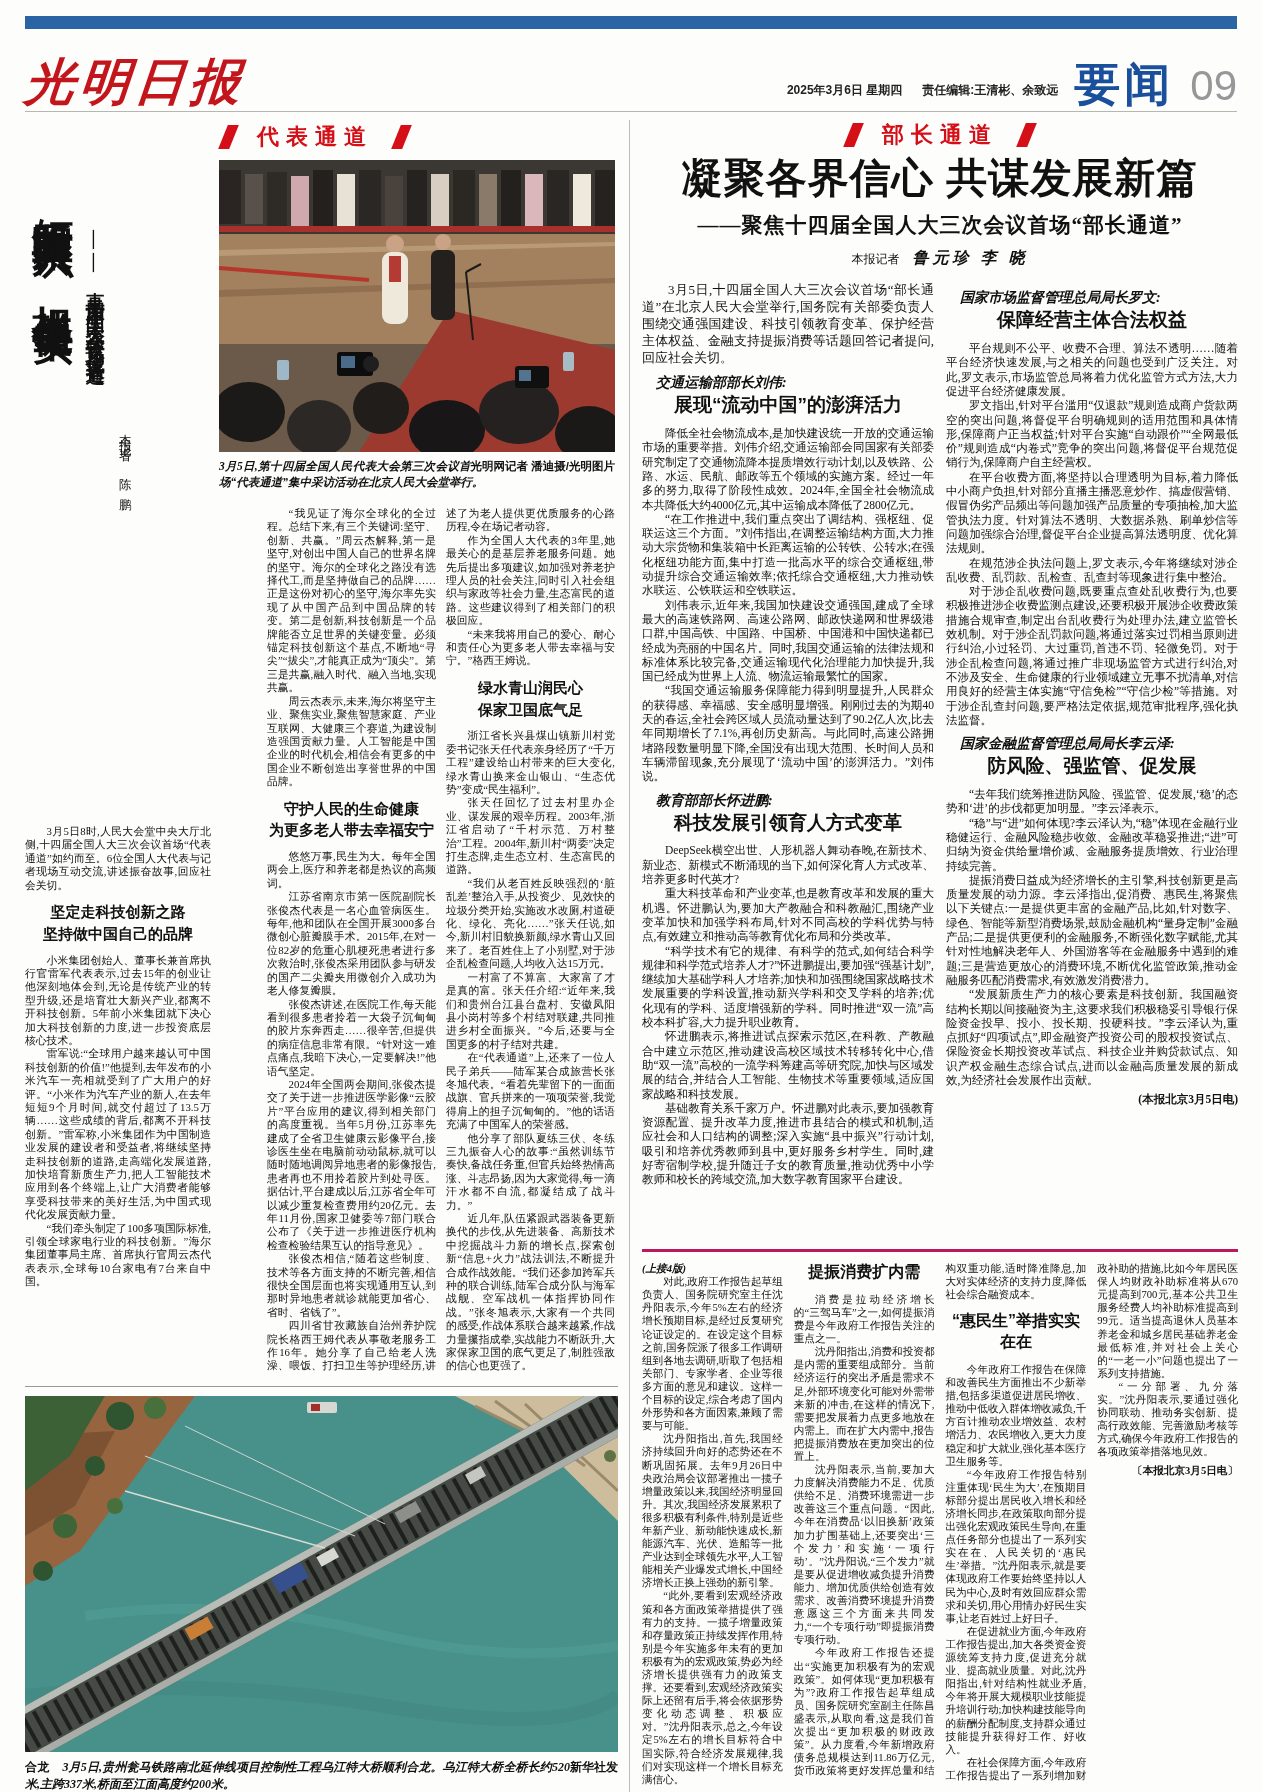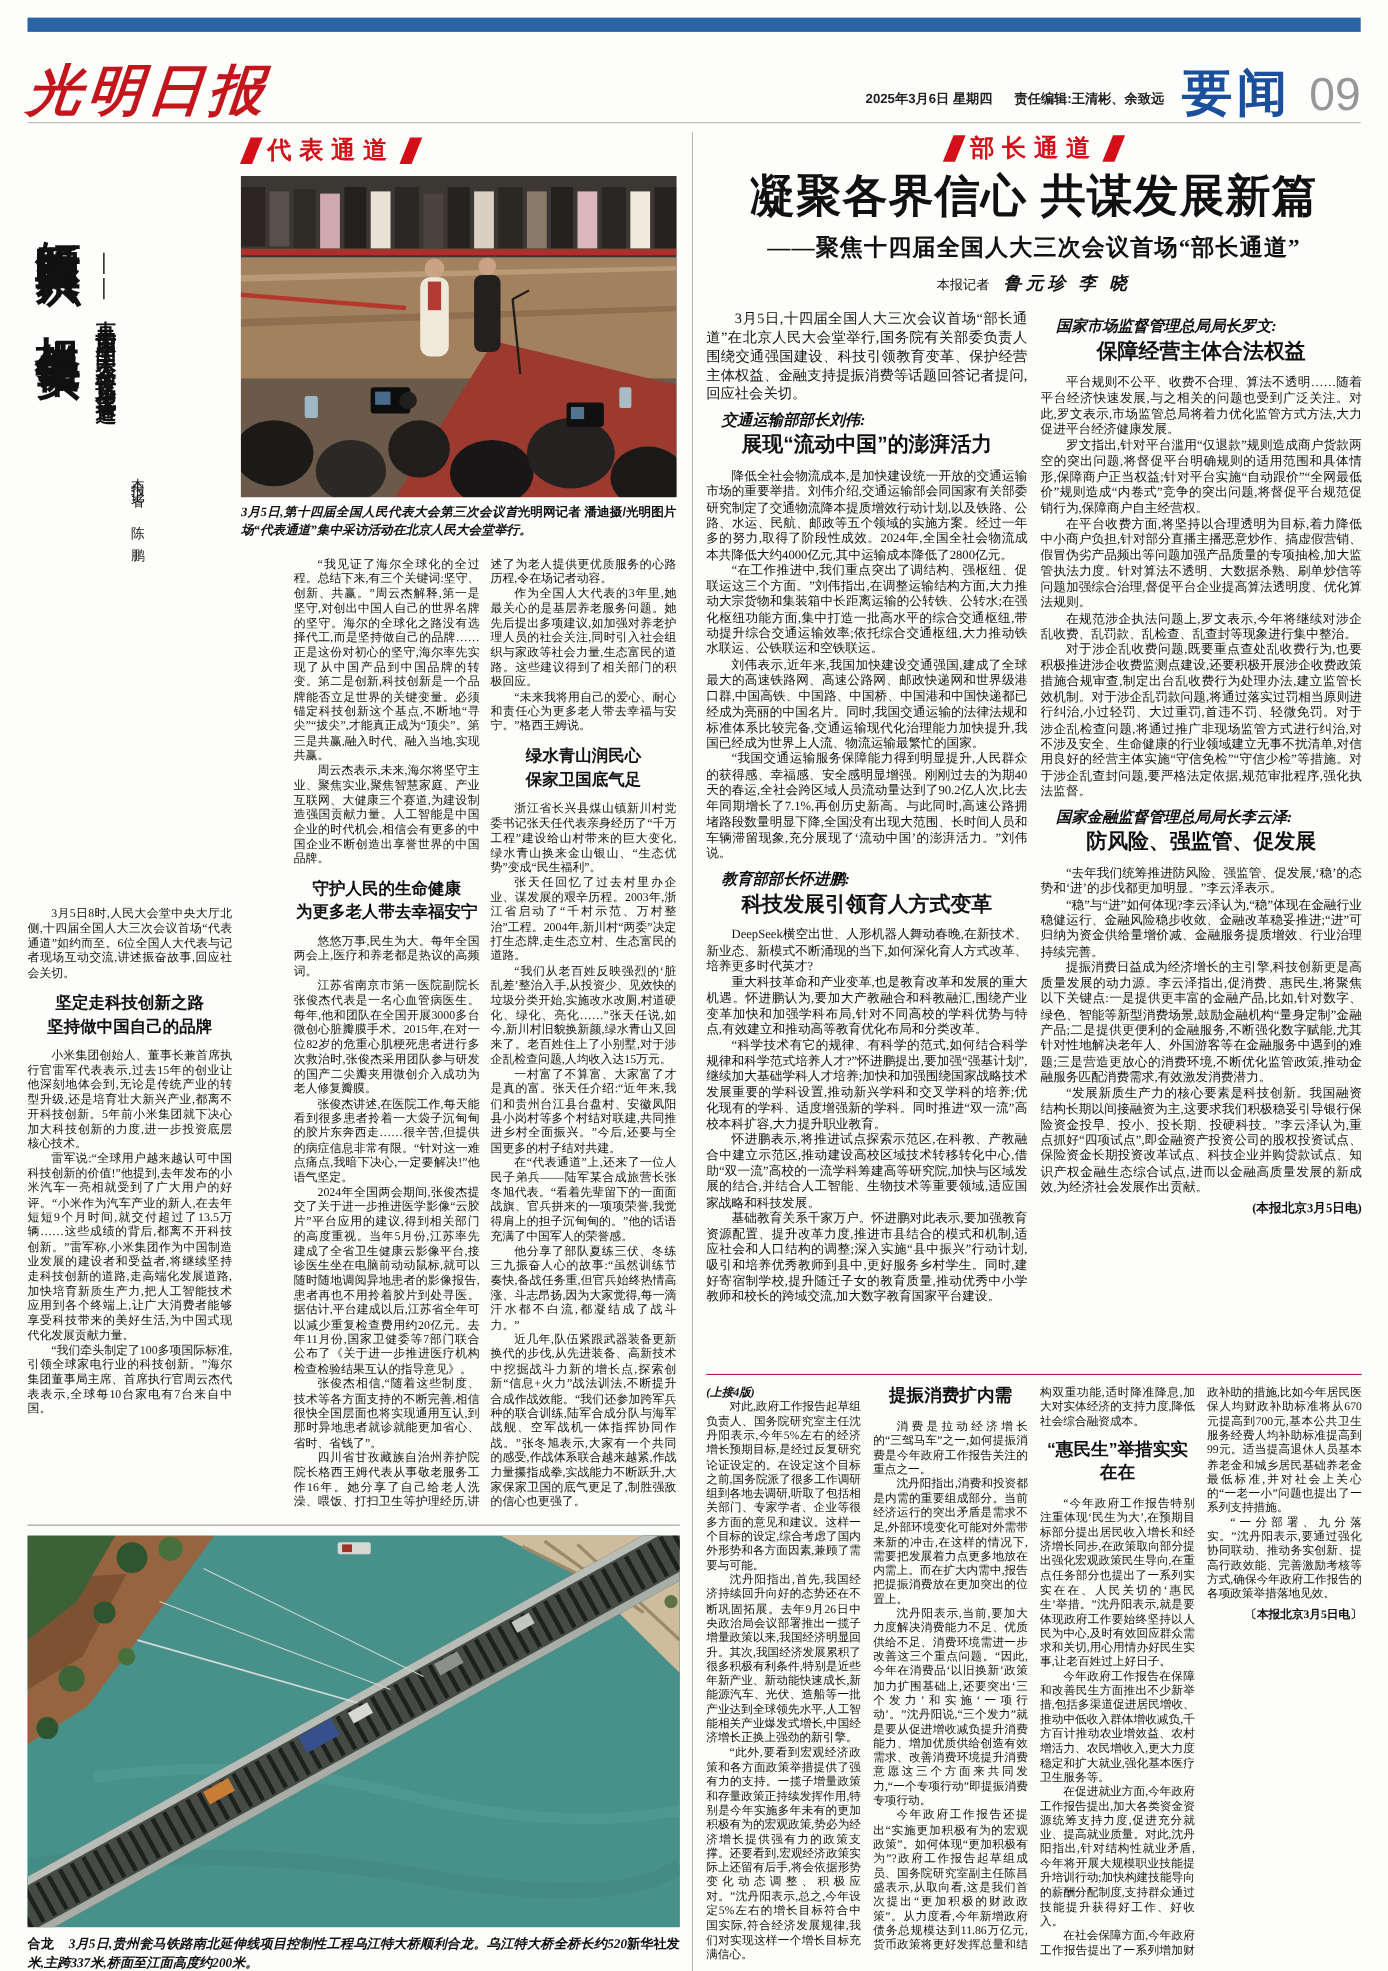--- a/index.html
+++ b/index.html
@@ -16,21 +16,21 @@
   .date-editors{font-family:"Liberation Sans","DejaVu Sans",sans-serif;font-size:12px;font-weight:bold;
                 color:#222;padding-bottom:8px;display:flex;gap:20px;}
   .section-name{font-family:"Liberation Sans","DejaVu Sans",sans-serif;font-size:46px;font-weight:900;
                 color:#1a4f9c;letter-spacing:4px;line-height:1;}
   .page-number{font-family:"Liberation Sans","DejaVu Sans",sans-serif;font-size:42px;color:#97979a;line-height:1;}
   
   .content{display:flex;margin-top:8px;}
   .left-sec{width:596px;}
   .right-sec{width:596px;border-left:1px solid #bcbcb8;margin-left:11px;padding-left:12px;}
   
-  .channel{display:flex;align-items:center;gap:9px;width:fit-content;margin:2px 0 8px 0;}
+  .channel{display:flex;align-items:center;gap:23px;width:fit-content;margin:2px 0 8px 0;}
   .channel .txt{color:#d50f18;font-size:22px;font-weight:900;letter-spacing:7px;
                 font-family:"Liberation Sans","DejaVu Sans",sans-serif;}
   .slash{display:inline-block;width:11px;height:24px;background:#d50f18;transform:skewX(-22deg);}
   .ch-left{margin-left:198px;}
   .ch-right{margin:0 auto 6px auto;}
   
   .left-grid{display:grid;grid-template-columns:186px 194px 194px;grid-template-rows:347px 318px 552px;
              column-gap:8px;}
   .hl-block{grid-column:1;grid-row:1/3;display:flex;flex-direction:row;overflow:hidden;padding-top:26px;}
   .v-headline{writing-mode:vertical-rl;font-family:"Liberation Sans","DejaVu Sans",sans-serif;
@@ -72,21 +72,21 @@
   .m-byline .names{font-size:16px;font-weight:bold;font-style:italic;letter-spacing:4px;margin-left:10px;}
   .two-cols{display:flex;gap:12px;height:958px;overflow:hidden;}
   .mcol{width:292px;font-size:11.5px;line-height:14.3px;text-align:justify;overflow:hidden;}
   .mcol p{margin:0;text-indent:2em;}
   .m-lede{font-size:13px;line-height:17px;margin-bottom:8px !important;}
   .kicker{font-size:14px;font-weight:bold;font-style:italic;text-indent:1em !important;margin-top:10px !important;}
   .sec-title{font-family:"Liberation Sans","DejaVu Sans",sans-serif;font-size:19px;font-weight:900;
              text-align:center;margin:3px 0 8px 0;line-height:1.3;}
   .m-dateline{text-align:right;font-weight:bold;margin-top:5px !important;}
   
-  .cont{border-top:1px solid #be185d;margin-top:10px;padding-top:10px;}
+  .cont{border-top:3px solid #be185d;margin-top:10px;padding-top:10px;}
   .cont-cols{column-count:4;column-gap:11px;column-fill:auto;height:528px;
              font-size:10.6px;line-height:13.1px;text-align:justify;overflow:hidden;}
   .cont-cols p{margin:0;text-indent:2em;}
   .cont-label{font-weight:bold;font-style:italic;text-indent:0 !important;}
   .cont-sub{font-family:"Liberation Sans","DejaVu Sans",sans-serif;font-size:16px;font-weight:900;
             text-align:center;margin:10px 0;line-height:1.3;}
   .clear{clear:both;}
 </style>
 </head>
 <body>
@@ -355,22 +355,22 @@
               </div>
         <h3 class="cont-sub">提振消费扩内需</h3>
         <div>
                 <p>消费是拉动经济增长的“三驾马车”之一,如何提振消费是今年政府工作报告关注的重点之一。</p>
                 <p>沈丹阳指出,消费和投资都是内需的重要组成部分。当前经济运行的突出矛盾是需求不足,外部环境变化可能对外需带来新的冲击,在这样的情况下,需要把发展着力点更多地放在内需上。而在扩大内需中,报告把提振消费放在更加突出的位置上。</p>
                 <p>沈丹阳表示,当前,要加大力度解决消费能力不足、优质供给不足、消费环境需进一步改善这三个重点问题。“因此,今年在消费品‘以旧换新’政策加力扩围基础上,还要突出‘三个发力’和实施‘一项行动’。”沈丹阳说,“三个发力”就是要从促进增收减负提升消费能力、增加优质供给创造有效需求、改善消费环境提升消费意愿这三个方面来共同发力,“一个专项行动”即提振消费专项行动。</p>
                 <p>今年政府工作报告还提出“实施更加积极有为的宏观政策”。如何体现“更加积极有为”?政府工作报告起草组成员、国务院研究室副主任陈昌盛表示,从取向看,这是我们首次提出“更加积极的财政政策”。从力度看,今年新增政府债务总规模达到11.86万亿元,货币政策将更好发挥总量和结构双重功能,适时降准降息,加大对实体经济的支持力度,降低社会综合融资成本。</p>
               </div>
         <h3 class="cont-sub">“惠民生”举措实实在在</h3>
         <div>
+                <p>今年政府工作报告在保障和改善民生方面推出不少新举措,包括多渠道促进居民增收、推动中低收入群体增收减负,千方百计推动农业增效益、农村增活力、农民增收入,更大力度稳定和扩大就业,强化基本医疗卫生服务等。</p>
                 <p>“今年政府工作报告特别注重体现‘民生为大’,在预期目标部分提出居民收入增长和经济增长同步,在政策取向部分提出强化宏观政策民生导向,在重点任务部分也提出了一系列实实在在、人民关切的‘惠民生’举措。”沈丹阳表示,就是要体现政府工作要始终坚持以人民为中心,及时有效回应群众需求和关切,用心用情办好民生实事,让老百姓过上好日子。</p>
-                <p>今年政府工作报告在保障和改善民生方面推出不少新举措,包括多渠道促进居民增收、推动中低收入群体增收减负,千方百计推动农业增效益、农村增活力、农民增收入,更大力度稳定和扩大就业,强化基本医疗卫生服务等。</p>
                 <p>在促进就业方面,今年政府工作报告提出,加大各类资金资源统筹支持力度,促进充分就业、提高就业质量。对此,沈丹阳指出,针对结构性就业矛盾,今年将开展大规模职业技能提升培训行动;加快构建技能导向的薪酬分配制度,支持群众通过技能提升获得好工作、好收入。</p>
                 <p>在社会保障方面,今年政府工作报告提出了一系列增加财政补助的措施,比如今年居民医保人均财政补助标准将从670元提高到700元,基本公共卫生服务经费人均补助标准提高到99元。适当提高退休人员基本养老金和城乡居民基础养老金最低标准,并对社会上关心的“一老一小”问题也提出了一系列支持措施。</p>
                 <p>“一分部署、九分落实。”沈丹阳表示,要通过强化协同联动、推动务实创新、提高行政效能、完善激励考核等方式,确保今年政府工作报告的各项政策举措落地见效。</p>
               </div>
         <p class="m-dateline">〔本报北京3月5日电〕</p>
       </div>
     </article>
 
    </section>
   </div>

